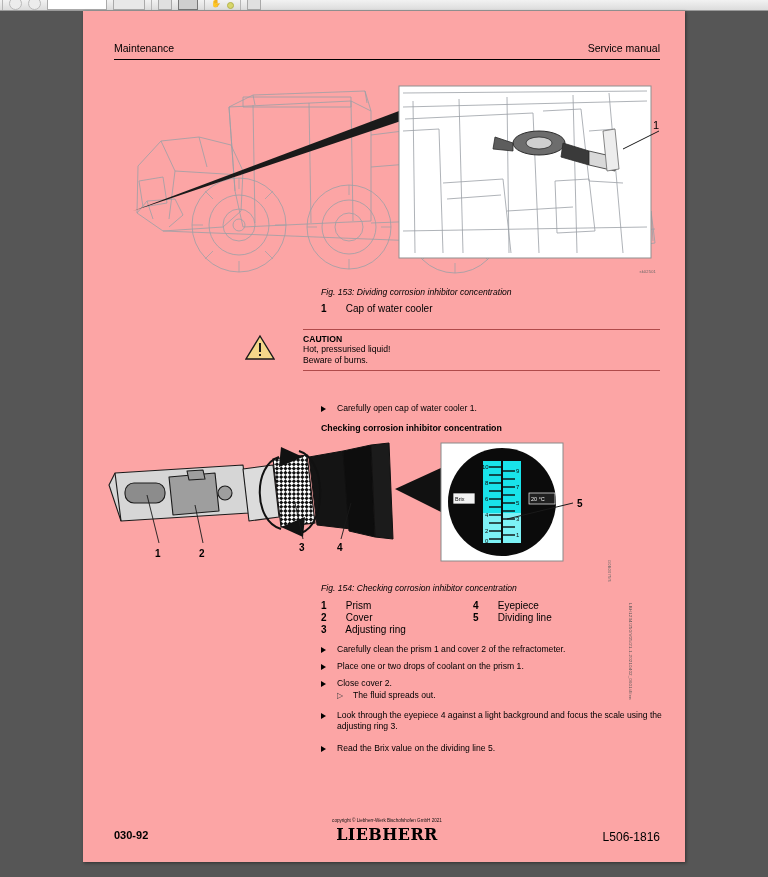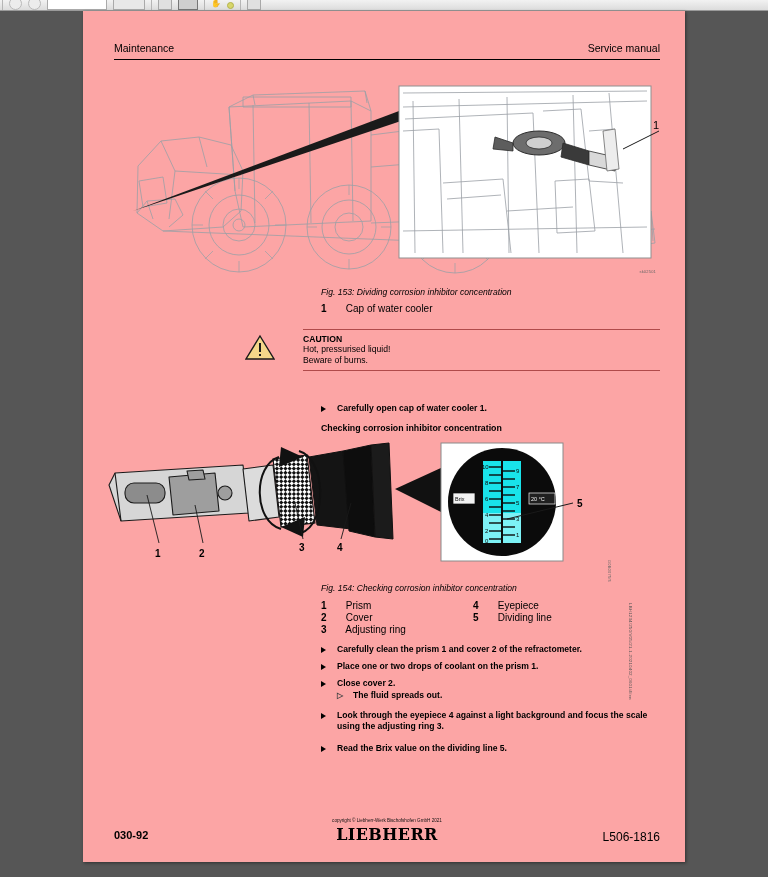--- a/index.html
+++ b/index.html
@@ -88,21 +88,21 @@
   .tri-b {
     position:absolute; left:0; top:3px;
     width:0;height:0;border-left:5px solid #000;
     border-top:3.5px solid transparent;border-bottom:3.5px solid transparent;
   }
   .tri-outline{
     position:absolute;left:0;top:2px;font-size:8px;color:#444;line-height:1;
   }
 
   .step {
-    position:absolute; font-size:8.6px; color:#000; padding-left:16px; line-height:1.33;font-weight:bold;
+    position:absolute; font-size:8.6px; color:#000; padding-left:16px; line-height:1.33;
   }
   .substep {
     font-size:8.6px; padding-left:16px; position:relative; margin-top:1px;
   }
   .bold-head { position:absolute; font-size:8.8px; font-weight:bold; }
 
   
   .fig2 { position:absolute; left:20px; top:430px; width:560px; height:135px; }
 
   

